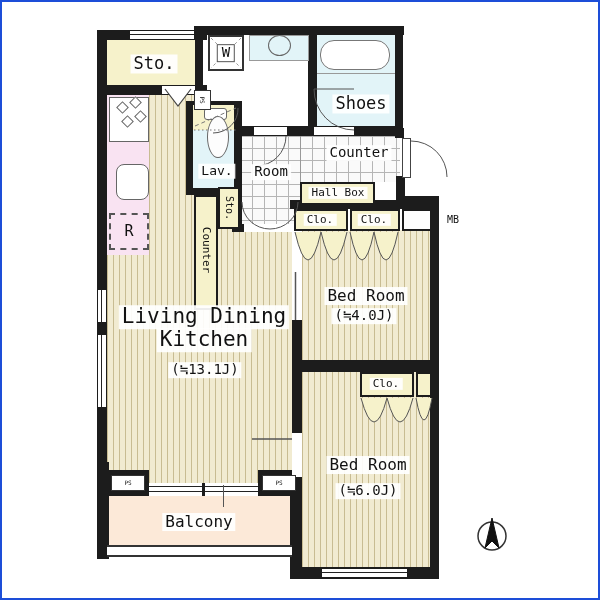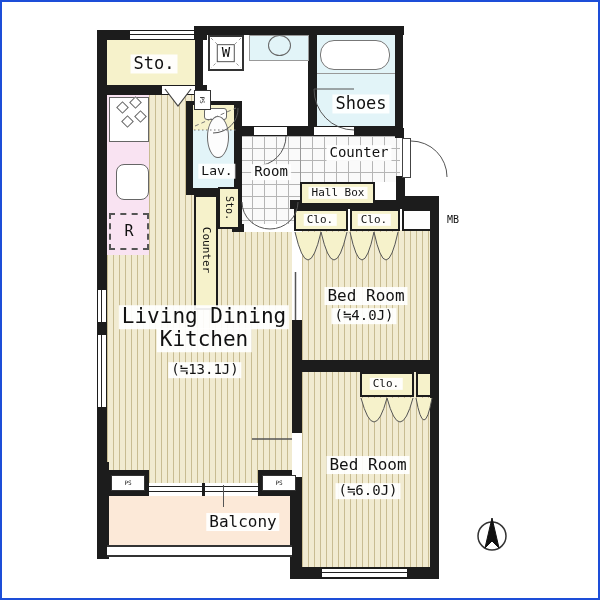--- a/index.html
+++ b/index.html
@@ -157,17 +157,17 @@
   <div class="vlbl" style="left:227px;top:206px;font-size:10px;background:transparent;">Sto.</div>
   <div class="lbl" style="left:127px;top:229px;font-size:15px;background:transparent;">R</div>
   <div class="lbl" style="left:202px;top:315px;font-size:21px;">Living Dining</div>
   <div class="lbl" style="left:202px;top:338px;font-size:21px;">Kitchen</div>
   <div class="lbl" style="left:203px;top:368px;font-size:14px;text-align:right;">(≒13.1J)</div>
   <div class="lbl" style="left:364px;top:294px;font-size:16px;">Bed Room</div>
   <div class="lbl" style="left:362px;top:314px;font-size:14px;">(≒4.0J)</div>
   <div class="lbl" style="left:384px;top:382px;font-size:11px;">Clo.</div>
   <div class="lbl" style="left:366px;top:463px;font-size:16px;">Bed Room</div>
   <div class="lbl" style="left:366px;top:489px;font-size:14px;">(≒6.0J)</div>
-  <div class="lbl" style="left:197px;top:520px;font-size:16px;margin-left:44px;">Balcony</div>
+  <div class="lbl" style="left:197px;top:520px;font-size:16px;">Balcony</div>
   <div class="lbl" style="left:126px;top:481px;font-size:6px;background:transparent;padding:0;">PS</div>
   <div class="lbl" style="left:277px;top:481px;font-size:6px;background:transparent;padding:0;">PS</div>
 
 </div>
 
 </body></html>

